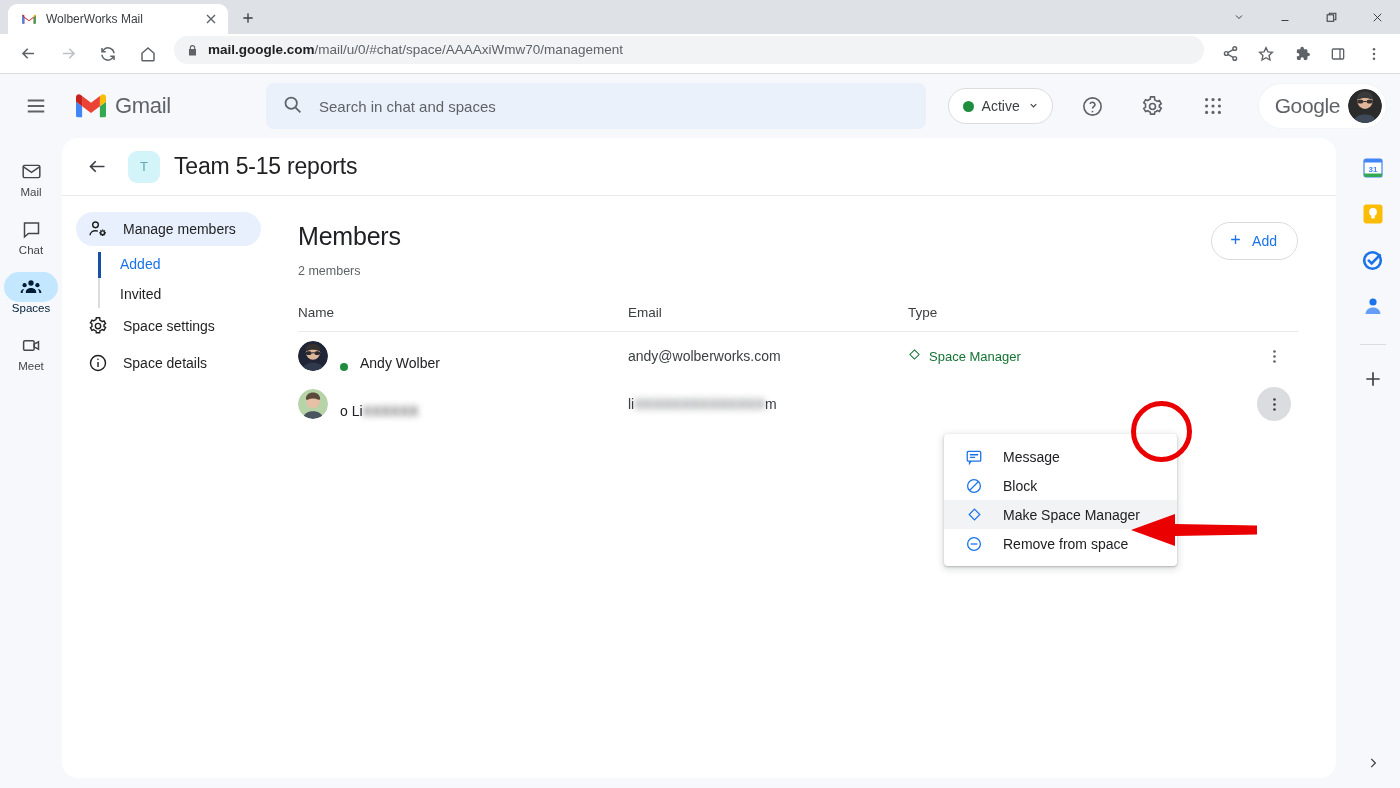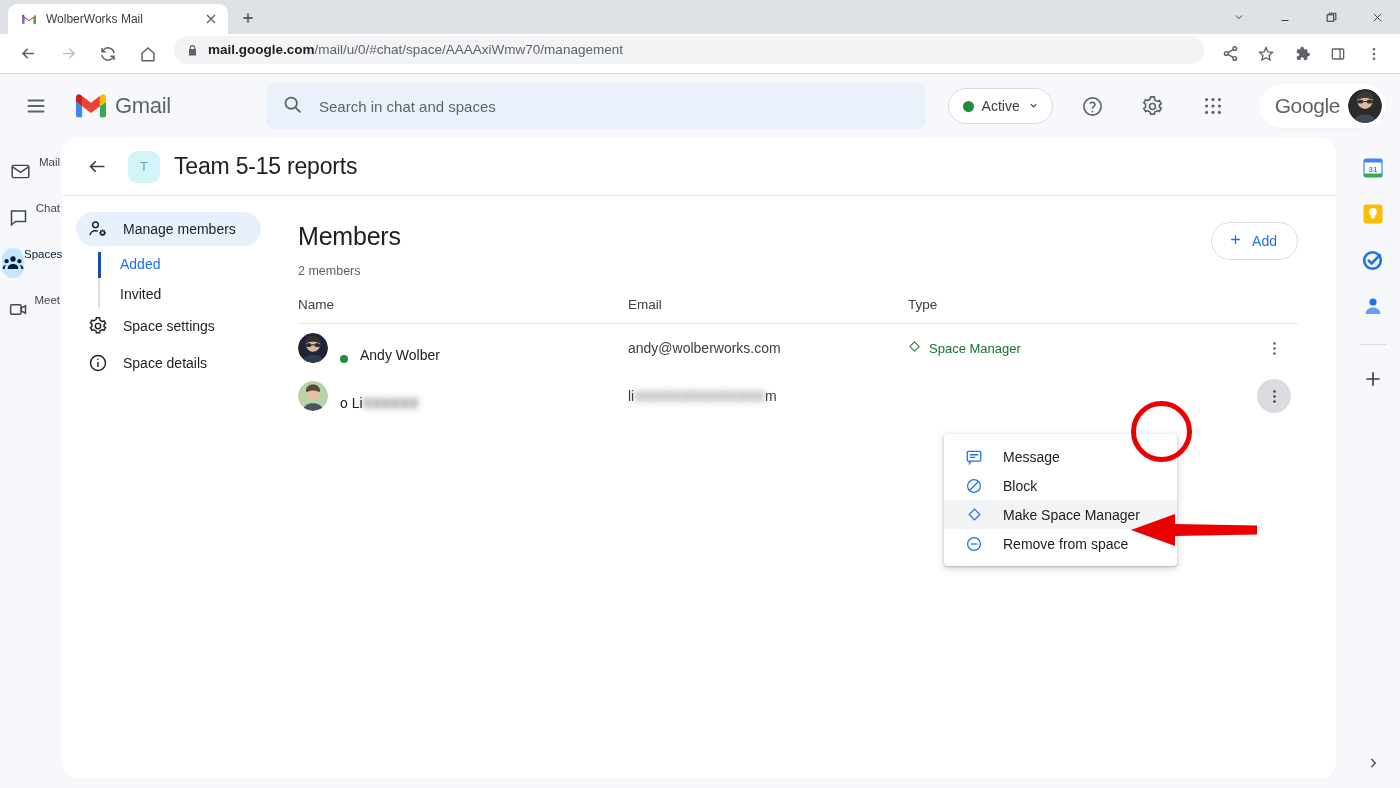--- a/index.html
+++ b/index.html
@@ -117,22 +117,22 @@
 
   .body-row { flex: 1; display: flex; min-height: 0; }
 
   
   .left-rail {
     width: 62px; flex: 0 0 62px; background: #f6f8fc;
     display: flex; flex-direction: column; align-items: center;
     padding-top: 12px; gap: 2px;
   }
   .rail-item {
-    width: 58px; display: flex; flex-direction: row;
-    align-items: flex-start; gap: 0; padding: 6px 0 8px;
+    width: 58px; display: flex; flex-direction: column;
+    align-items: center; gap: 0; padding: 6px 0 8px;
   }
   .rail-icon-wrap {
     width: 54px; height: 30px; border-radius: 15px;
     display: flex; align-items: center; justify-content: center; color: #444746;
   }
   .rail-item.active .rail-icon-wrap { background: #c2e7ff; color: #001d35; }
   .rail-label { font-size: 11.5px; color: #444746; }
   .rail-item.active .rail-label { color: #001d35; font-weight: 500; }
 
   
@@ -187,21 +187,21 @@
   .members-pane { flex: 1; padding: 26px 38px 0 26px; min-width: 0; position: relative;}
   .members-head { display: flex; align-items: flex-start; }
   .members-title { font-size: 25px; color: #202124; font-weight: 400; letter-spacing: -0.2px;}
   .members-count { font-size: 12.5px; color: #5f6368; margin-top: 13px; }
   .add-btn {
     margin-left: auto; height: 38px; border: 1px solid #dadce0;
     border-radius: 19px; display: flex; align-items: center; gap: 9px;
     padding: 0 20px 0 16px; background: #fff; color: #1a73e8; font-size: 14px;
   }
 
-  .mtable { margin-top: 16px; width: 100%; }
+  .mtable { margin-top: 24px; width: 100%; }
   .mt-head {
     display: flex; align-items: center; height: 30px;
     border-bottom: 1px solid #e8eaed; padding-bottom: 8px;
   }
   .mt-th { font-size: 13.5px; color: #3c4043; }
   .col-name { width: 330px; flex: 0 0 330px; }
   .col-email { width: 280px; flex: 0 0 280px; }
   .col-type { flex: 1; }
   .col-menu { width: 48px; flex: 0 0 48px; display: flex; justify-content: center;}
 

